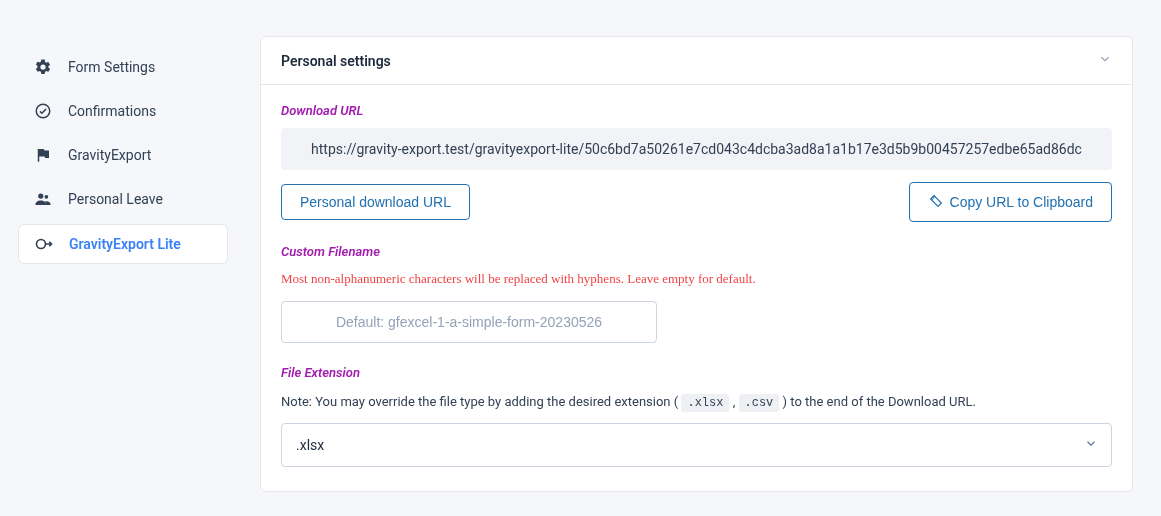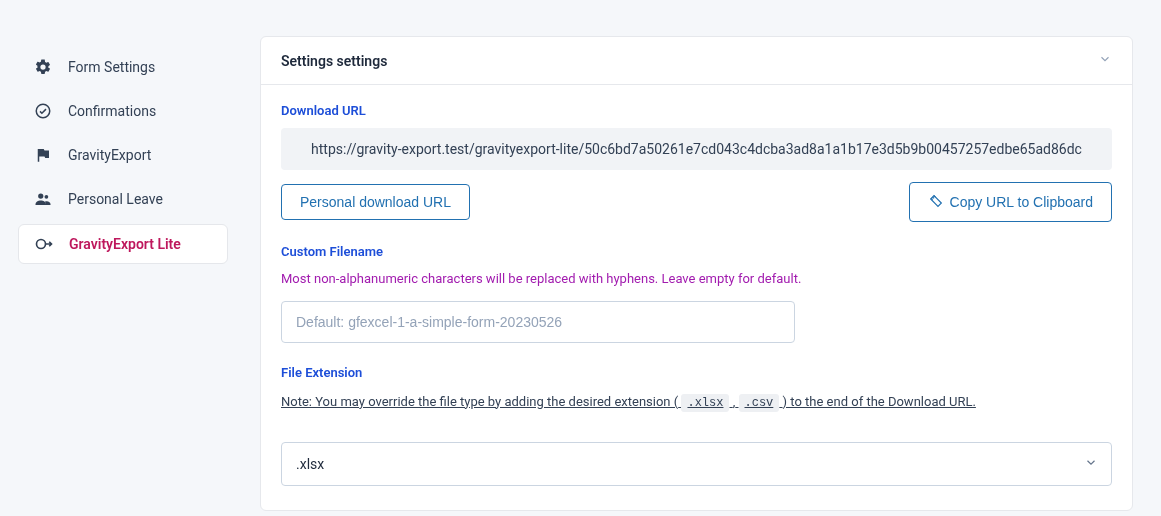--- a/index.html
+++ b/index.html
@@ -35,21 +35,21 @@
       margin-bottom: 6px;
       border-radius: 4px;
       font-size: 14px;
       color: #334155;
     }
     .sidebar-item.active {
       background: #ffffff;
       border: 1px solid #e5e7eb;
       border-radius: 6px;
       font-weight: 600;
-      color: #be185d;
+      color: #3b82f6;
     }
     .sidebar-icon {
       width: 18px;
       height: 18px;
       display: flex;
       align-items: center;
       justify-content: center;
       color: #334155;
       flex-shrink: 0;
     }
@@ -78,23 +78,24 @@
     }
     .panel-collapse-icon {
       color: #94a3b8;
     }
     .panel-body {
       padding: 18px 20px 24px 20px;
     }
     .field-label {
       font-size: 13px;
       font-weight: 600;
-      color: #1d4ed8;
+      color: #a21caf;
       margin-bottom: 10px;
       display: block;
+      font-style: italic;
     }
     .url-box {
       background: #f1f3f6;
       border-radius: 4px;
       padding: 13px 16px;
       font-size: 14px;
       color: #334155;
       white-space: nowrap;
       overflow: hidden;
       text-overflow: ellipsis;
@@ -123,33 +124,35 @@
       font-weight: 500;
       cursor: pointer;
       line-height: 1;
     }
     .btn svg {
       width: 16px;
       height: 16px;
     }
     .help-text {
       font-size: 13px;
-      color: #a21caf;
+      color: #ef4444;
       margin-bottom: 12px;
       line-height: 1.5;
+      font-family: Liberation Serif, serif;
     }
     .text-input {
-      width: 514px;
+      width: 376px;
       padding: 12px 14px;
       border: 1px solid #cbd5e1;
       border-radius: 4px;
       font-size: 14px;
       color: #1e293b;
       background: #ffffff;
       margin-bottom: 22px;
+      text-align: center;
     }
     .text-input::placeholder {
       color: #94a3b8;
     }
     .code-chip {
       background: #eef0f3;
       padding: 2px 6px;
       border-radius: 3px;
       font-family: "SFMono-Regular", Consolas, "Liberation Mono", Menlo, monospace;
       font-size: 12px;
@@ -174,23 +177,22 @@
       position: absolute;
       right: 14px;
       top: 50%;
       transform: translateY(-50%);
       pointer-events: none;
       color: #64748b;
     }
     .note-line {
       font-size: 13px;
       color: #334155;
-      margin-bottom: 28px;
+      margin-bottom: 9px;
       line-height: 1.9;
-      text-decoration: underline;
     }
   </style>
 </head>
 <body>
 
 <div class="layout">
   <nav class="sidebar">
     <div class="sidebar-item">
       <span class="sidebar-icon">
         <svg viewBox="0 0 24 24" fill="currentColor">
@@ -237,21 +239,21 @@
             <circle cx="8" cy="12" r="6"></circle>
             <path d="M14 12h8M19 9l3 3-3 3"></path>
           </svg>
       </span>
       <span>GravityExport Lite</span>
     </div>
   </nav>
 
   <section class="main-panel">
     <div class="panel-header">
-      <div class="panel-title">Settings settings</div>
+      <div class="panel-title">Personal settings</div>
       <span class="panel-collapse-icon">
         <svg width="14" height="14" viewBox="0 0 24 24" fill="none" stroke="currentColor" stroke-width="2">
             <path d="M6 9l6 6 6-6"></path>
           </svg>
       </span>
     </div>
 
     <div class="panel-body">
       <label class="field-label">Download URL</label>
       <div class="url-box">https://gravity-export.test/gravityexport-lite/50c6bd7a50261e7cd043c4dcba3ad8a1a1b17e3d5b9b00457257edbe65ad86dc</div>

